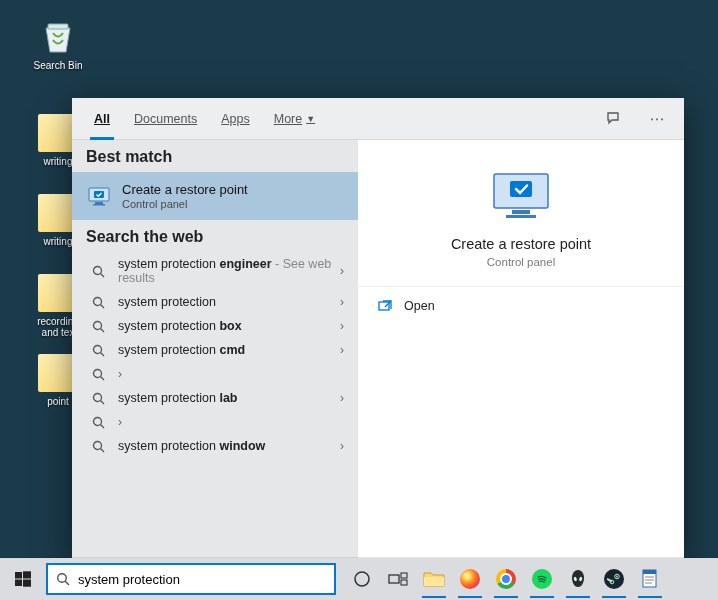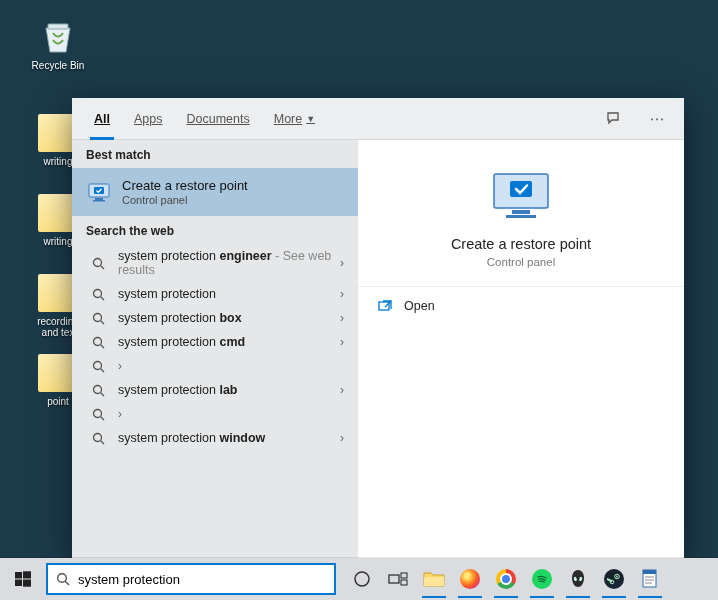--- a/index.html
+++ b/index.html
@@ -22,21 +22,21 @@
   .tab { padding: 0 12px; height: 100%; display:flex; align-items:center; cursor:pointer; position:relative;text-decoration:underline;}
   .tab.active { color: #111; font-weight:600;}
   .tab.active::after { content:""; position:absolute; bottom:-1px; left:8px; right:8px; height:3px; background:#0078d4;}
   .tabs-spacer { flex:1; }
   .top-icon { width:34px; text-align:center; color:#555; font-size:15px;}
 
   .panel-body { flex:1; display:flex; min-height:0;}
   .left { width: 286px; background:#e5e7e9; display:flex; flex-direction:column; font-size:12.5px;}
   .right { flex:1; background:#fff; display:flex; flex-direction:column;}
 
-  .section-label { font-weight:600; color:#222; padding: 8px 14px 6px; font-size:12px;}
+  .section-label { font-weight:600; color:#222; padding: 8px 14px 6px; font-size:16px;}
   .best-match { display:flex; align-items:center; gap:10px; padding:10px 14px; background:#a9c6dd;}
   .best-match .bm-icon { width:26px; height:26px; display:flex; align-items:center; justify-content:center;}
   .bm-title { font-size:13px; color:#111;}
   .bm-sub { font-size:11px; color:#4a4a4a; margin-top:1px;}
 
   .web-item { display:flex; align-items:center; padding:5px 14px 5px 20px; color:#222; cursor:pointer;}
   .web-item .search-ico { width:16px; margin-right:10px; color:#555;}
   .web-item .txt { flex:1; font-size:12.5px;}
   .web-item .chev { color:#666; font-size:12px;}
   .muted { color:#888;}
@@ -66,37 +66,37 @@
 <body>
 
 <div class="desktop-icon recycle">
   <span class="glyph">
     <svg viewBox="0 0 40 38">
         <path d="M8 10 L32 10 L28 34 L12 34 Z" fill="#e8f0f5" stroke="#8aa" stroke-width="1"></path>
         <rect x="10" y="6" width="20" height="5" rx="1" fill="#dce8ee" stroke="#8aa"></rect>
         <path d="M15 15 Q20 22 25 15 M15 22 Q20 29 25 22" fill="none" stroke="#6aa84f" stroke-width="2"></path>
       </svg>
   </span>
-  <div>Recycle Bin</div>
+  <div>Search Bin</div>
 </div>
 <div class="desktop-icon di1"><span class="glyph folder-glyph"></span><div>writing</div></div>
 <div class="desktop-icon di2"><span class="glyph folder-glyph"></span><div>writing</div></div>
 <div class="desktop-icon di3"><span class="glyph folder-glyph"></span><div>recording and tex</div></div>
 <div class="desktop-icon di4"><span class="glyph folder-glyph"></span><div>point</div></div>
 
 <div class="search-panel">
   <div class="tabs">
     <div class="tab active">
         <span>All</span>
       </div>
     <div class="tab">
+        <span>Documents</span>
+      </div>
+    <div class="tab">
         <span>Apps</span>
-      </div>
-    <div class="tab">
-        <span>Documents</span>
       </div>
     <div class="tab">
         <span>More</span>
         <span style="margin-left:4px;font-size:9px;">▼</span>
       </div>
     <div class="tabs-spacer"></div>
     <div class="top-icon">
         <svg width="16" height="16" viewBox="0 0 16 16">
           <path d="M2 2h10v7H6l-3 3V9H2z" fill="none" stroke="#555" stroke-width="1.3"></path>
         </svg>

